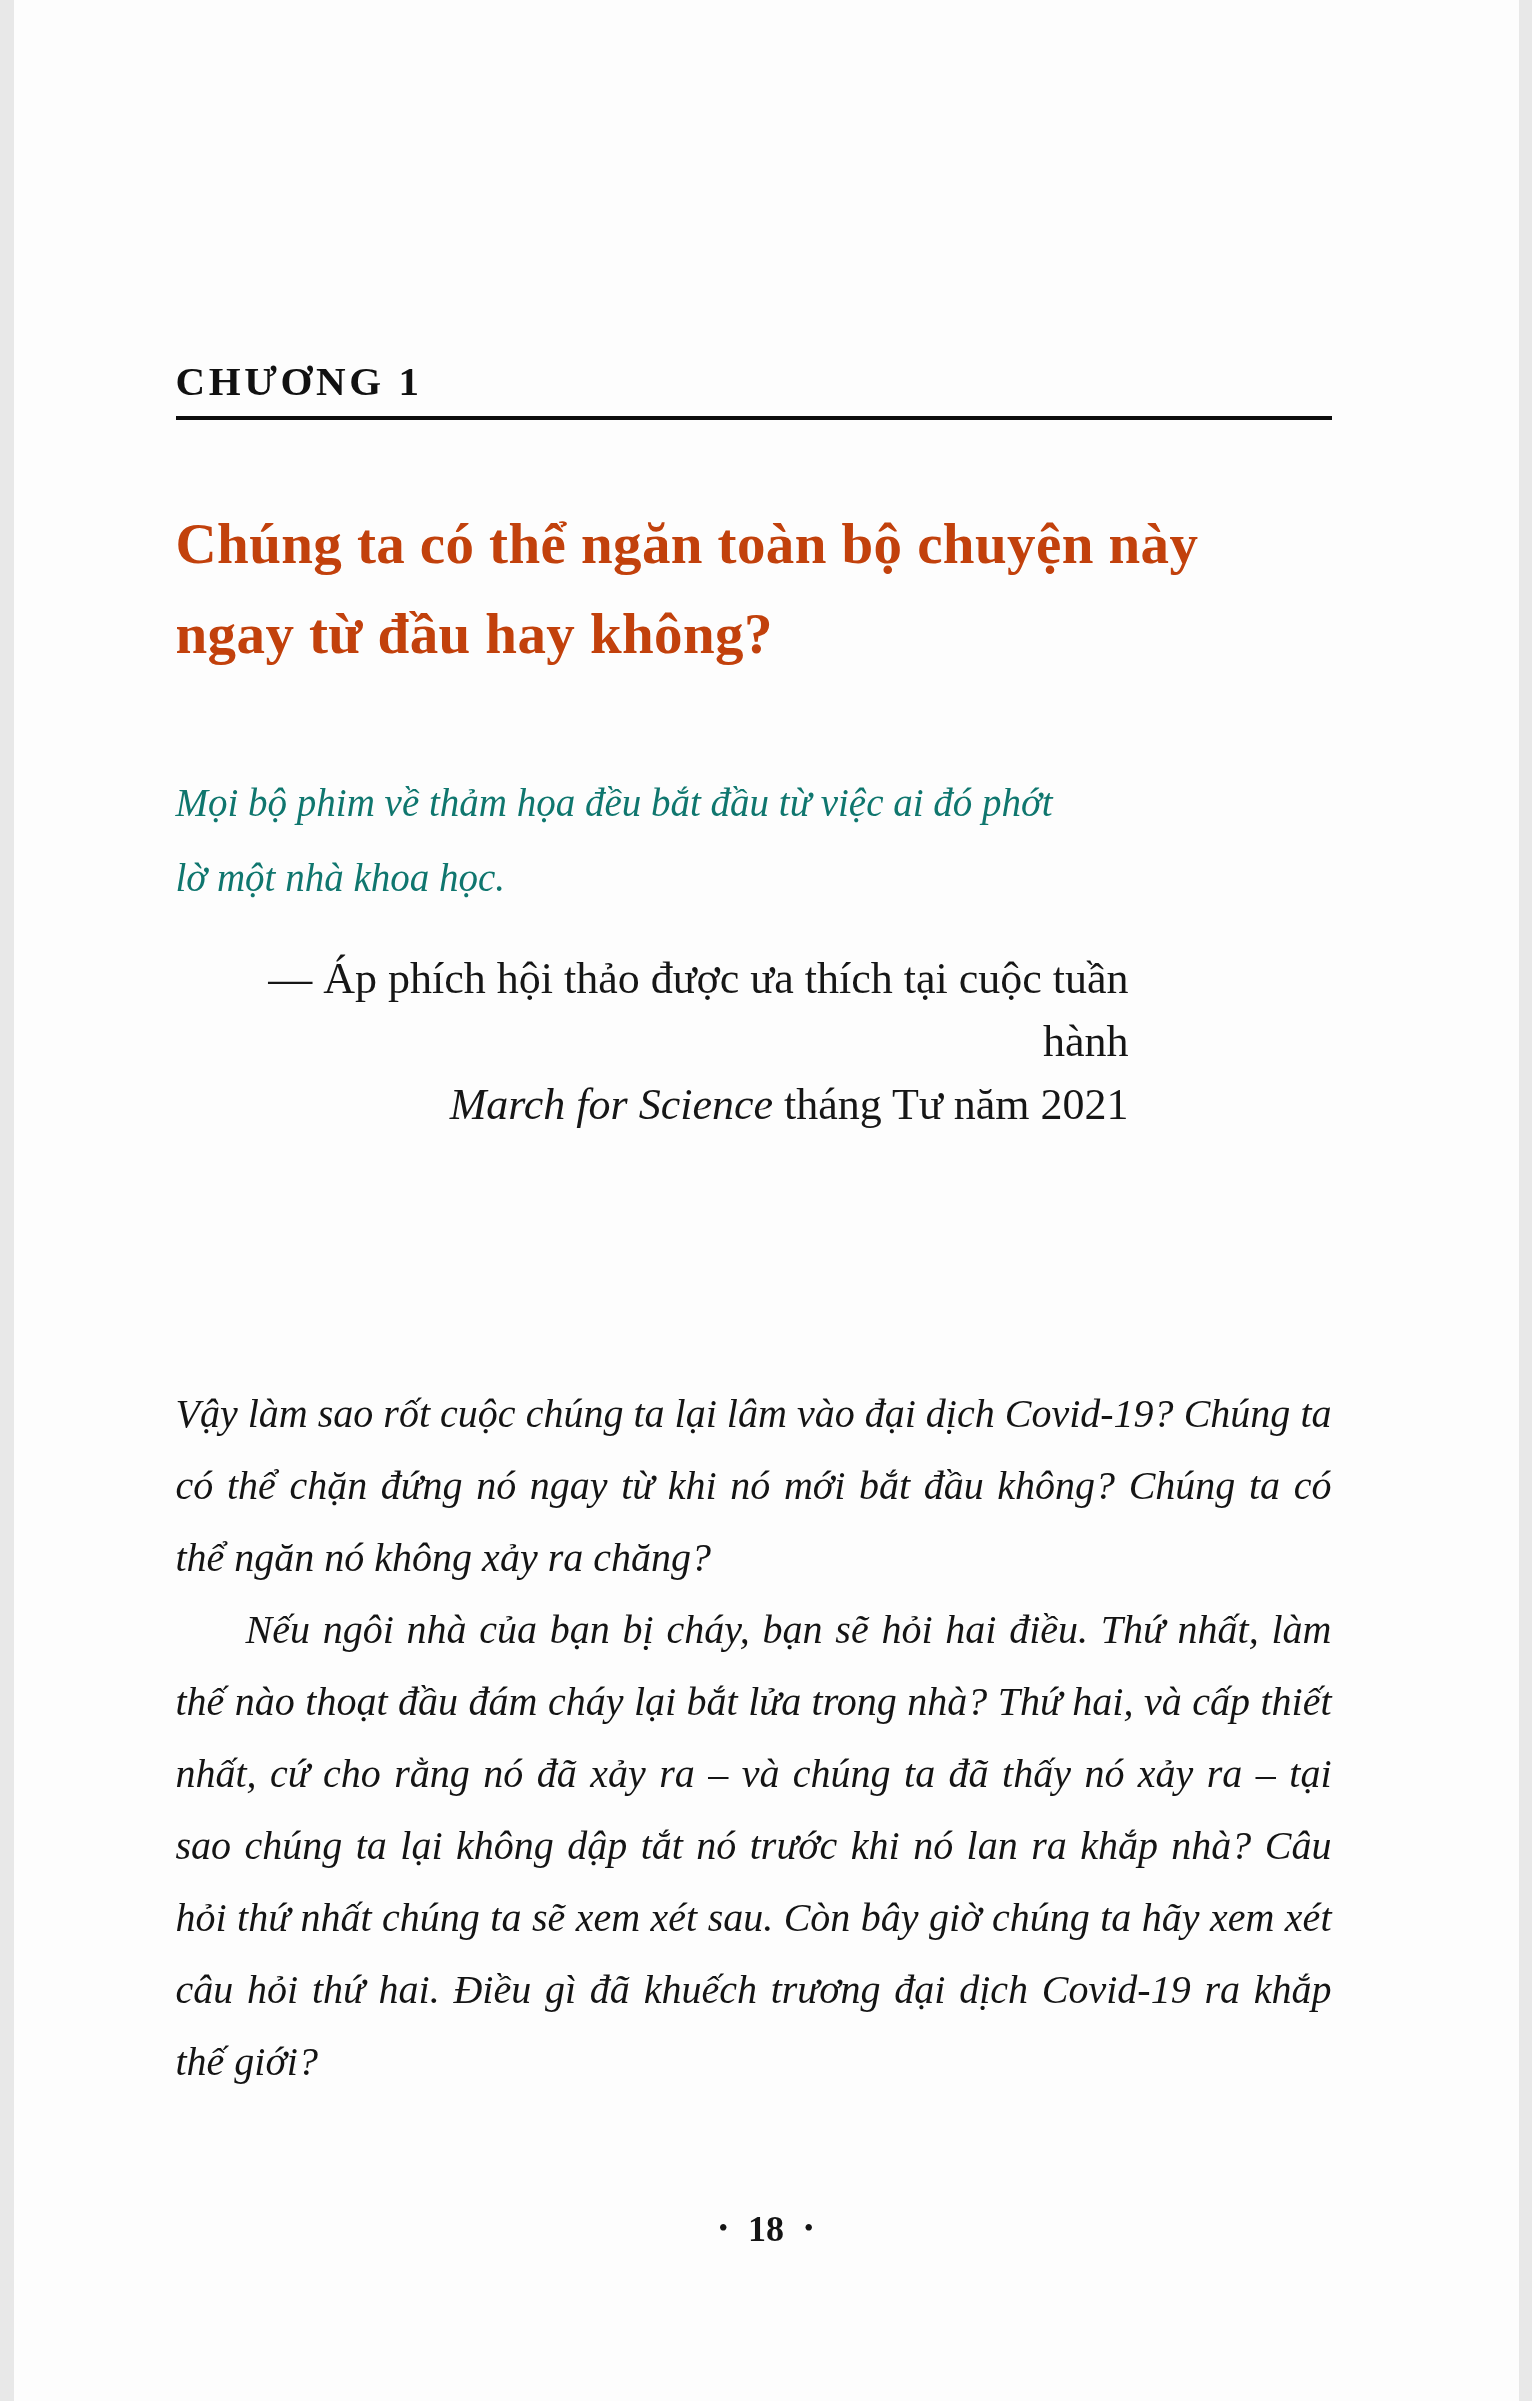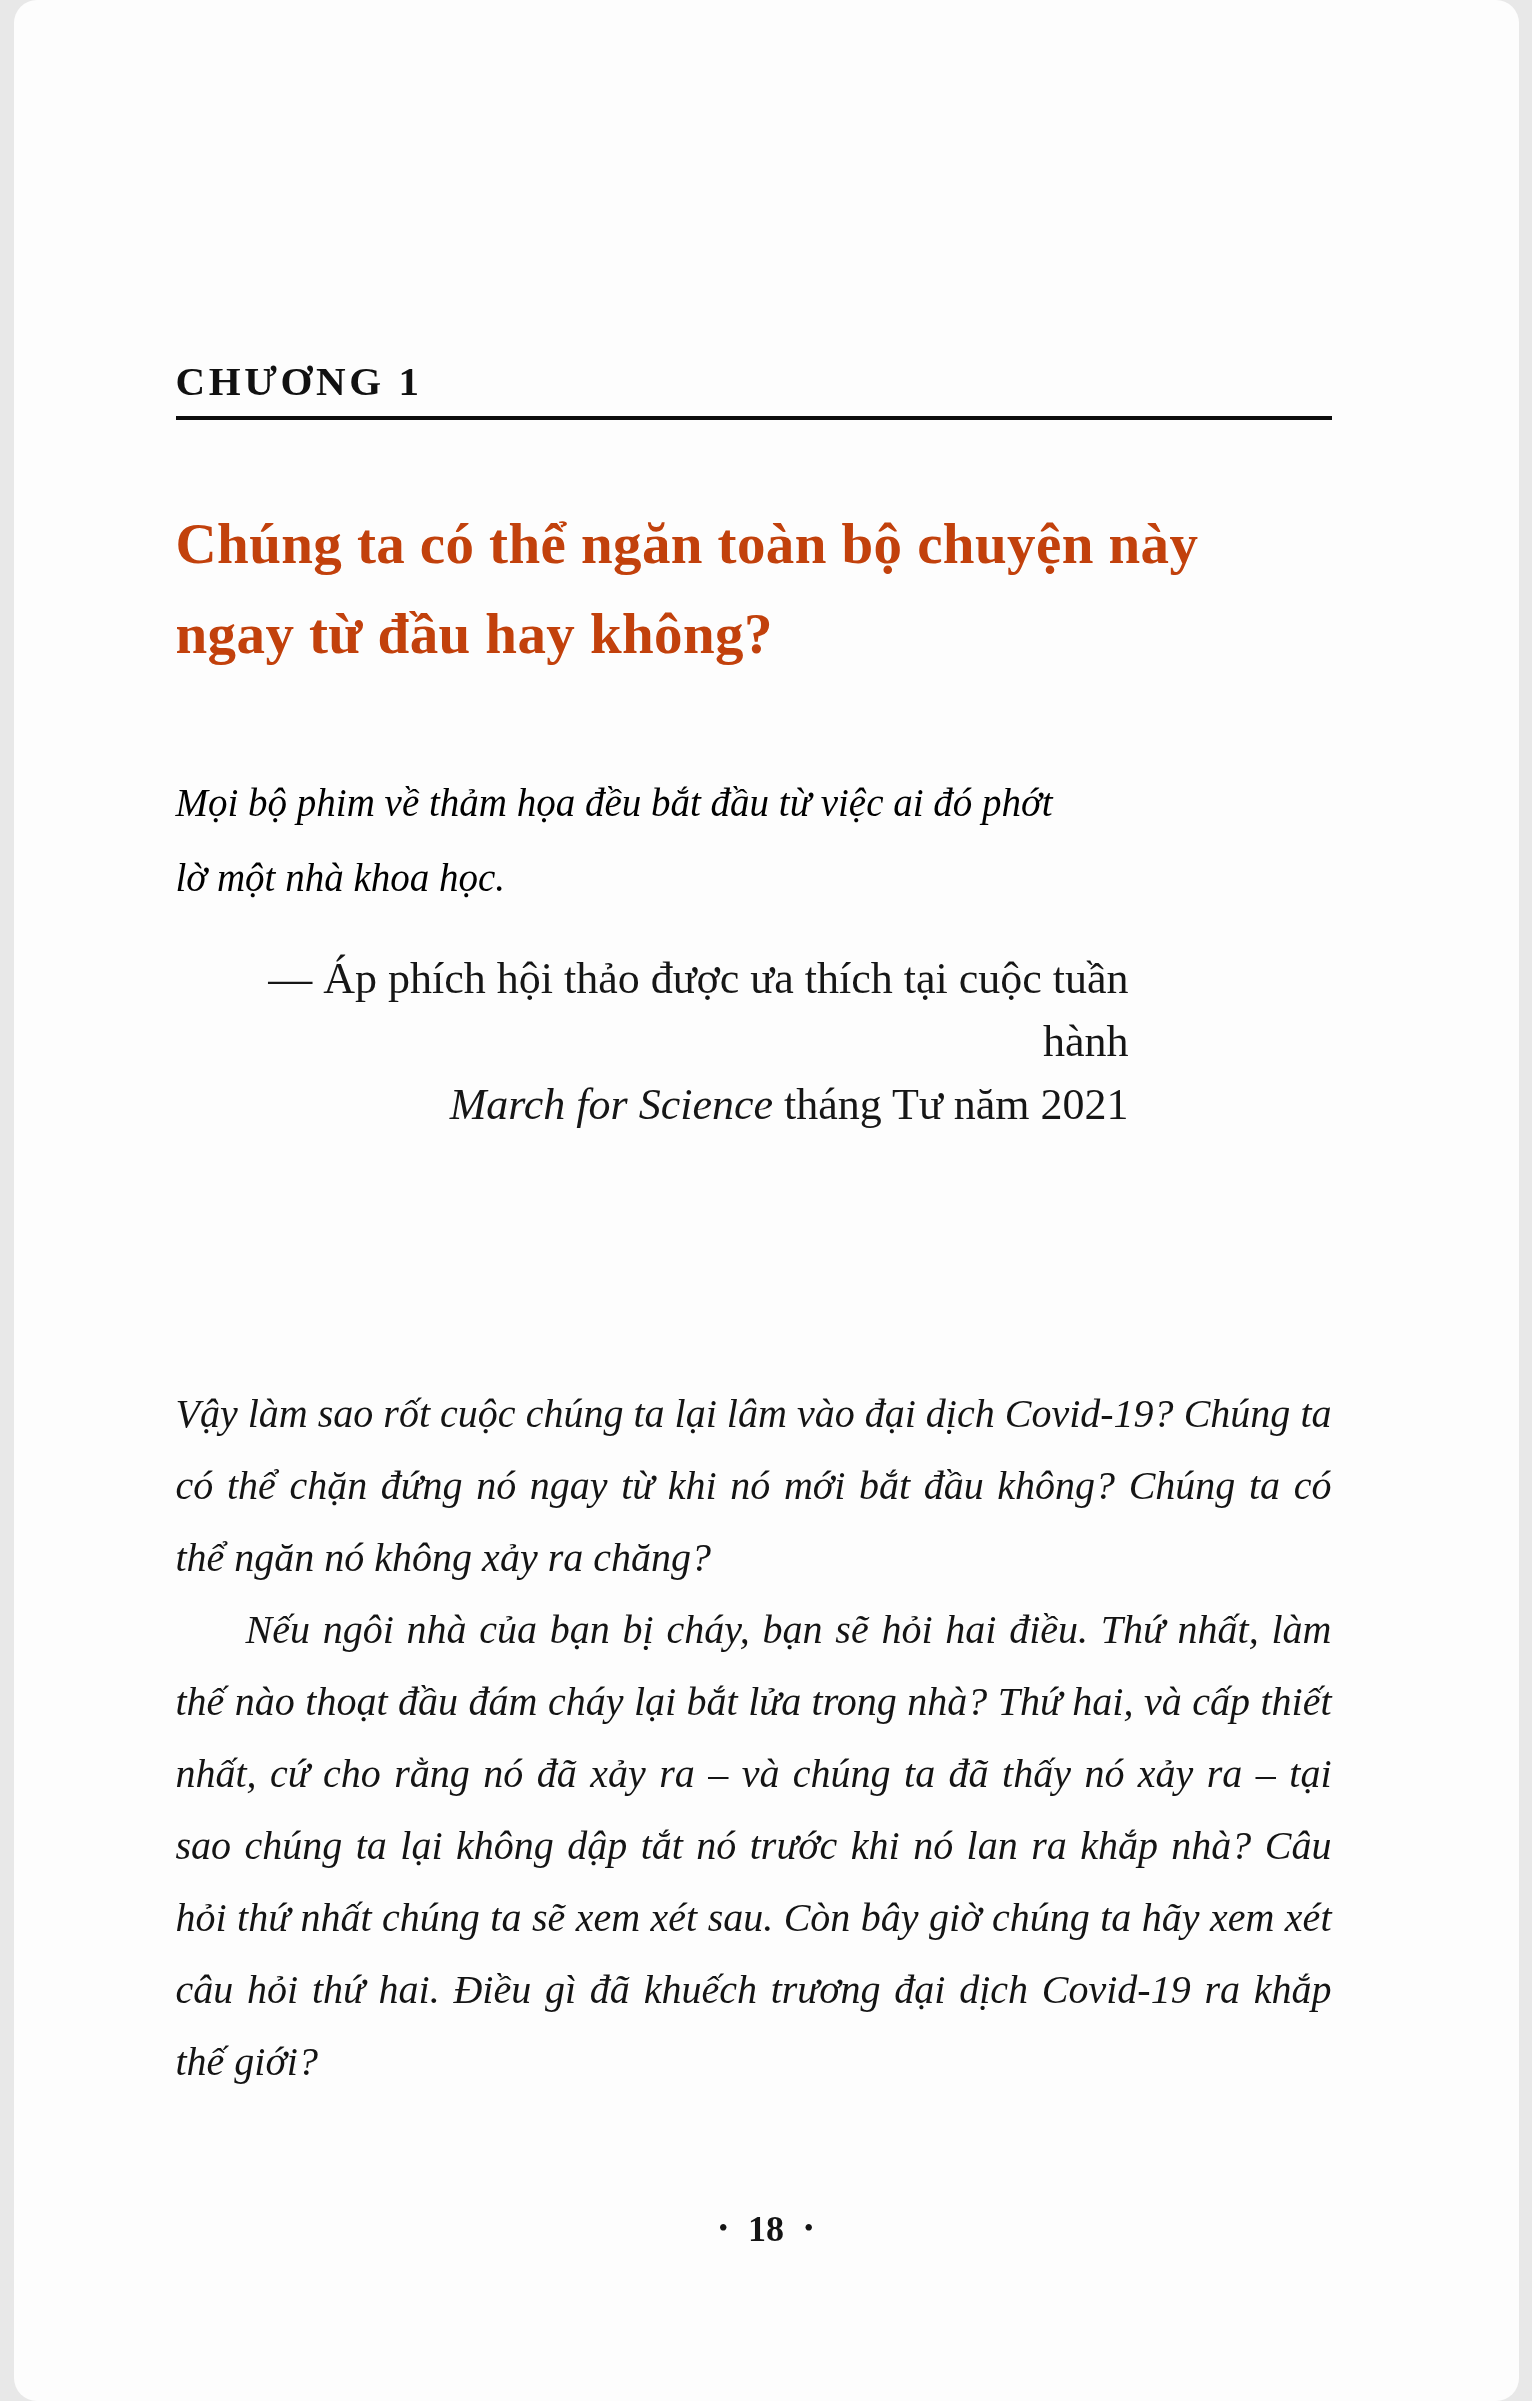--- a/index.html
+++ b/index.html
@@ -11,21 +11,20 @@
     position: relative;
     width: 1505px;
     height: 2401px;
     margin: 0 auto;
     background: #fdfdfd;
     color: #141414;
     font-family: "Liberation Serif", serif;
     box-sizing: border-box;
     padding: 0 187px 0 162px;
     overflow: hidden;
-    border-radius: 23px;
   }
   .chapter-label {
     padding-top: 357px;
     font-size: 41px;
     font-weight: 700;
     letter-spacing: 3.6px;
     color: #111;
   }
   .chapter-rule {
     margin-top: 10.8px;
@@ -41,21 +40,21 @@
     font-weight: 700;
     color: #c2410c;
     letter-spacing: 0.4px;
   }
   .epigraph-quote {
     margin-top: 86px;
     max-width: 884px;
     font-size: 39px;
     line-height: 75px;
     font-style: italic;
-    color: #000000;
+    color: #0f766e;
   }
   .epigraph-attribution {
     margin-top: 32px;
     width: 953px;
     text-align: right;
     font-size: 44px;
     line-height: 63px;
     color: #161616;
   }
   .epigraph-attribution em {

